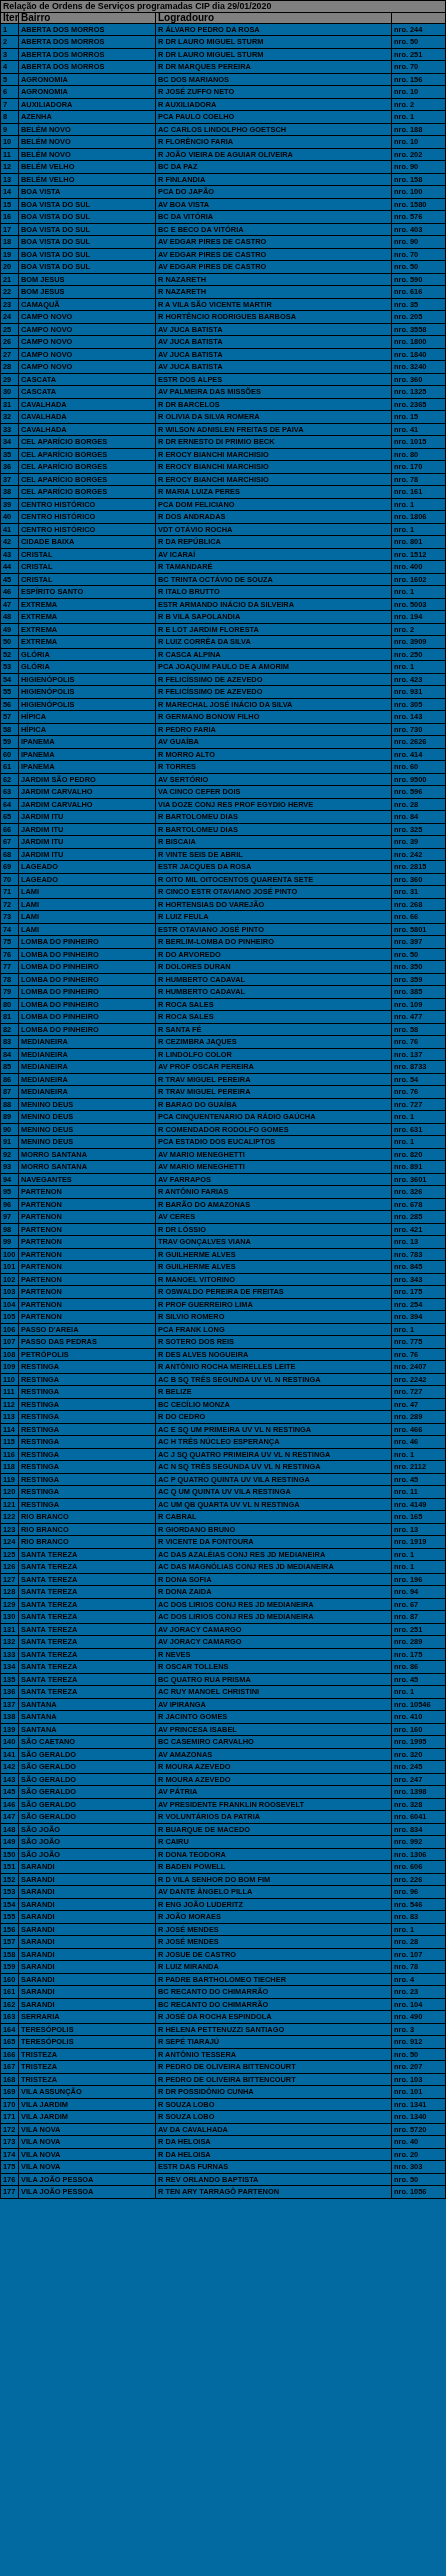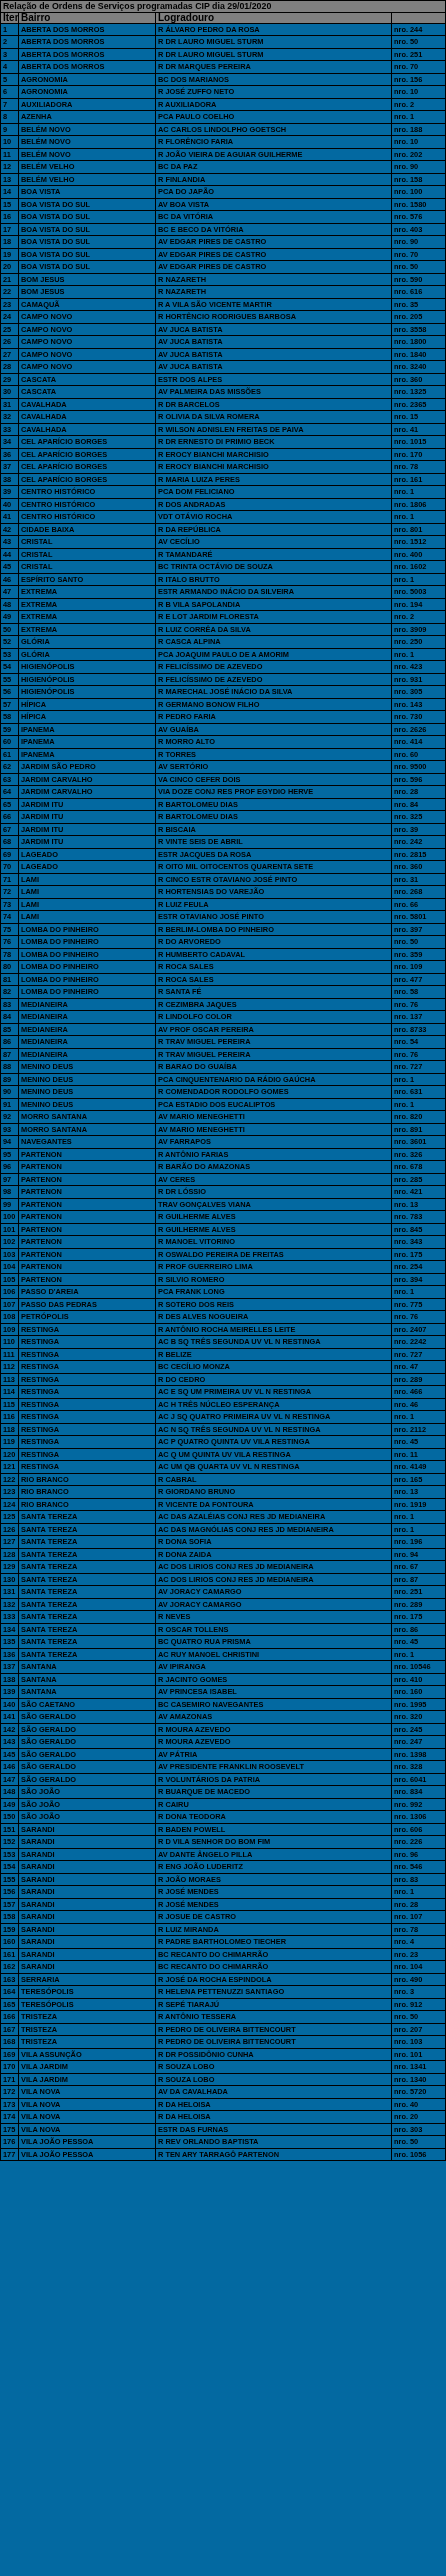--- a/index.html
+++ b/index.html
@@ -135,21 +135,21 @@
         </tr>
         <tr>
           <td class="cell-item">10</td>
           <td class="cell-bairro">BELÉM NOVO</td>
           <td class="cell-logradouro">R FLORÊNCIO FARIA</td>
           <td class="cell-nro">nro. 10</td>
         </tr>
         <tr>
           <td class="cell-item">11</td>
           <td class="cell-bairro">BELÉM NOVO</td>
-          <td class="cell-logradouro">R JOÃO VIEIRA DE AGUIAR GUILHERME</td>
+          <td class="cell-logradouro">R JOÃO VIEIRA DE AGUIAR OLIVEIRA</td>
           <td class="cell-nro">nro. 202</td>
         </tr>
         <tr>
           <td class="cell-item">12</td>
           <td class="cell-bairro">BELÉM VELHO</td>
           <td class="cell-logradouro">BC DA PAZ</td>
           <td class="cell-nro">nro. 90</td>
         </tr>
         <tr>
           <td class="cell-item">13</td>
@@ -277,20 +277,26 @@
           <td class="cell-logradouro">R WILSON ADNISLEN FREITAS DE PAIVA</td>
           <td class="cell-nro">nro. 41</td>
         </tr>
         <tr>
           <td class="cell-item">34</td>
           <td class="cell-bairro">CEL APARÍCIO BORGES</td>
           <td class="cell-logradouro">R DR ERNESTO DI PRIMIO BECK</td>
           <td class="cell-nro">nro. 1015</td>
         </tr>
         <tr>
+          <td class="cell-item">35</td>
+          <td class="cell-bairro">CEL APARÍCIO BORGES</td>
+          <td class="cell-logradouro">R EROCY BIANCHI MARCHISIO</td>
+          <td class="cell-nro">nro. 80</td>
+        </tr>
+        <tr>
           <td class="cell-item">36</td>
           <td class="cell-bairro">CEL APARÍCIO BORGES</td>
           <td class="cell-logradouro">R EROCY BIANCHI MARCHISIO</td>
           <td class="cell-nro">nro. 170</td>
         </tr>
         <tr>
           <td class="cell-item">37</td>
           <td class="cell-bairro">CEL APARÍCIO BORGES</td>
           <td class="cell-logradouro">R EROCY BIANCHI MARCHISIO</td>
           <td class="cell-nro">nro. 78</td>
@@ -321,21 +327,21 @@
         </tr>
         <tr>
           <td class="cell-item">42</td>
           <td class="cell-bairro">CIDADE BAIXA</td>
           <td class="cell-logradouro">R DA REPÚBLICA</td>
           <td class="cell-nro">nro. 801</td>
         </tr>
         <tr>
           <td class="cell-item">43</td>
           <td class="cell-bairro">CRISTAL</td>
-          <td class="cell-logradouro">AV CECÍLIO</td>
+          <td class="cell-logradouro">AV ICARAÍ</td>
           <td class="cell-nro">nro. 1512</td>
         </tr>
         <tr>
           <td class="cell-item">44</td>
           <td class="cell-bairro">CRISTAL</td>
           <td class="cell-logradouro">R TAMANDARÉ</td>
           <td class="cell-nro">nro. 400</td>
         </tr>
         <tr>
           <td class="cell-item">45</td>
@@ -517,26 +523,38 @@
           <td class="cell-logradouro">R BERLIM-LOMBA DO PINHEIRO</td>
           <td class="cell-nro">nro. 397</td>
         </tr>
         <tr>
           <td class="cell-item">76</td>
           <td class="cell-bairro">LOMBA DO PINHEIRO</td>
           <td class="cell-logradouro">R DO ARVOREDO</td>
           <td class="cell-nro">nro. 50</td>
         </tr>
         <tr>
+          <td class="cell-item">77</td>
+          <td class="cell-bairro">LOMBA DO PINHEIRO</td>
+          <td class="cell-logradouro">R DOLORES DURAN</td>
+          <td class="cell-nro">nro. 350</td>
+        </tr>
+        <tr>
           <td class="cell-item">78</td>
           <td class="cell-bairro">LOMBA DO PINHEIRO</td>
           <td class="cell-logradouro">R HUMBERTO CADAVAL</td>
           <td class="cell-nro">nro. 359</td>
         </tr>
         <tr>
+          <td class="cell-item">79</td>
+          <td class="cell-bairro">LOMBA DO PINHEIRO</td>
+          <td class="cell-logradouro">R HUMBERTO CADAVAL</td>
+          <td class="cell-nro">nro. 385</td>
+        </tr>
+        <tr>
           <td class="cell-item">80</td>
           <td class="cell-bairro">LOMBA DO PINHEIRO</td>
           <td class="cell-logradouro">R ROCA SALES</td>
           <td class="cell-nro">nro. 109</td>
         </tr>
         <tr>
           <td class="cell-item">81</td>
           <td class="cell-bairro">LOMBA DO PINHEIRO</td>
           <td class="cell-logradouro">R ROCA SALES</td>
           <td class="cell-nro">nro. 477</td>
@@ -879,21 +897,21 @@
         </tr>
         <tr>
           <td class="cell-item">139</td>
           <td class="cell-bairro">SANTANA</td>
           <td class="cell-logradouro">AV PRINCESA ISABEL</td>
           <td class="cell-nro">nro. 160</td>
         </tr>
         <tr>
           <td class="cell-item">140</td>
           <td class="cell-bairro">SÃO CAETANO</td>
-          <td class="cell-logradouro">BC CASEMIRO NAVEGANTES</td>
+          <td class="cell-logradouro">BC CASEMIRO CARVALHO</td>
           <td class="cell-nro">nro. 1995</td>
         </tr>
         <tr>
           <td class="cell-item">141</td>
           <td class="cell-bairro">SÃO GERALDO</td>
           <td class="cell-logradouro">AV AMAZONAS</td>
           <td class="cell-nro">nro. 320</td>
         </tr>
         <tr>
           <td class="cell-item">142</td>

